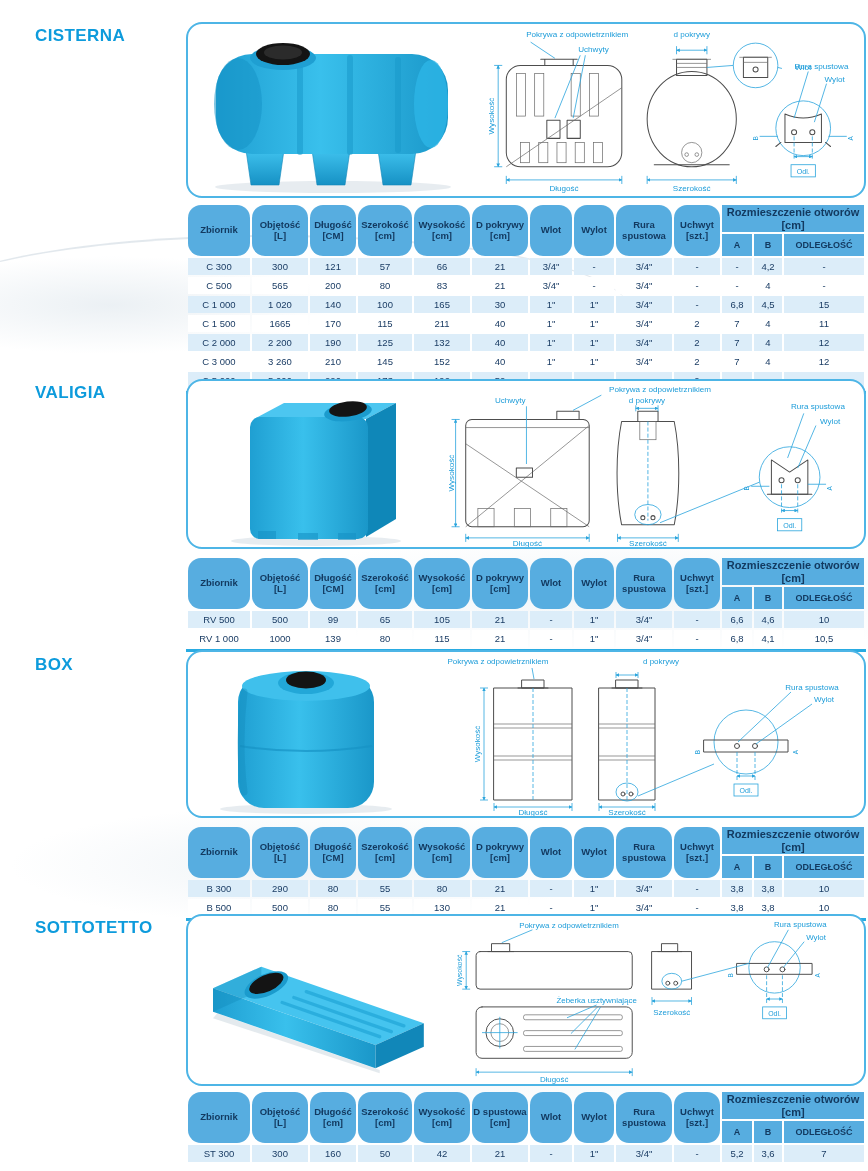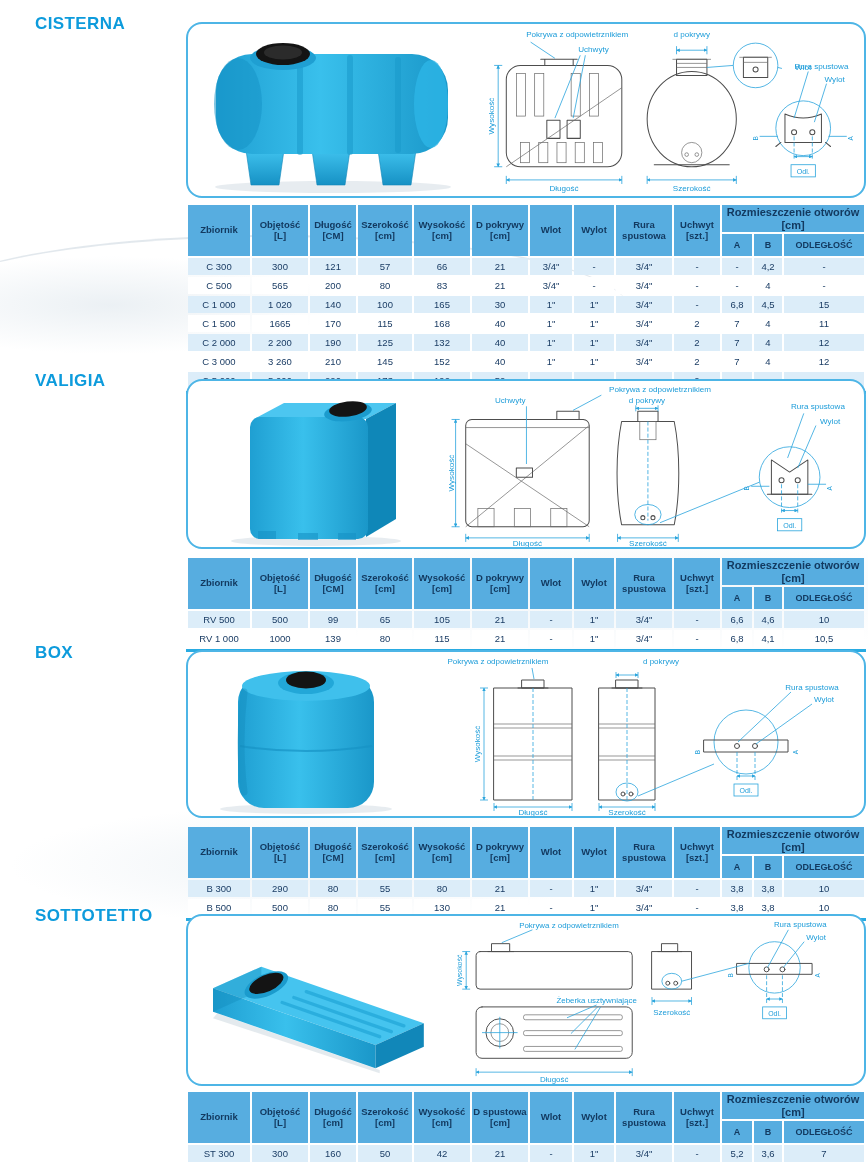--- a/index.html
+++ b/index.html
@@ -9,35 +9,35 @@
   .page::before{content:"";position:absolute;inset:0;pointer-events:none;z-index:0;
     background:
       radial-gradient(ellipse 320px 70px at 110px 305px, rgba(165,188,205,.22), transparent 70%),
       radial-gradient(ellipse 520px 90px at 620px 595px, rgba(170,195,212,.16), transparent 70%),
       radial-gradient(ellipse 430px 85px at 310px 865px, rgba(168,192,210,.18), transparent 70%),
       radial-gradient(ellipse 300px 70px at 770px 430px, rgba(178,200,215,.14), transparent 70%),
       radial-gradient(ellipse 350px 70px at 520px 1070px, rgba(178,200,215,.12), transparent 70%);}
   .arc{position:absolute;left:-90px;top:235px;width:720px;height:150px;border-radius:50%;
        border-top:2px solid rgba(150,172,192,.28);z-index:0;}
   .section{position:absolute;left:0;width:868px;z-index:1;}
-  .sec-title{position:absolute;left:35px;top:0;margin:0;font-size:17px;font-weight:bold;
+  .sec-title{position:absolute;left:35px;top:12px;margin:0;font-size:17px;font-weight:bold;
              letter-spacing:.4px;color:#0d9bdc;}
   .panel{position:absolute;left:186px;width:676px;border:2px solid #4db5e6;border-radius:16px;
          background:#fff;display:flex;align-items:stretch;overflow:hidden;}
   .photo{flex:0 0 auto;}
   .diagram{flex:1 1 auto;height:100%;}
   
   .tblwrap{position:absolute;left:186px;width:680px;}
   .tblwrap.underlined{border-bottom:3px solid #29abe2;}
   table.spec{width:680px;table-layout:fixed;border-collapse:separate;border-spacing:2px;}
   table.spec th{background:#57ade0;color:#133a60;font-weight:bold;font-size:9.5px;line-height:1.15;
                 text-align:center;vertical-align:middle;padding:2px 1px;}
   table.spec th.group{font-size:11px;height:14px;padding:1px;}
   table.spec th.sub{height:18px;font-size:9px;}
-  table.spec th.main{height:40px;}
+  table.spec th.main{height:40px;border-radius:13px;}
   table.spec td{background:#fff;color:#1a3c64;font-size:9.5px;text-align:center;
                 vertical-align:middle;height:14px;padding:1.5px 0;}
   table.spec tbody tr:nth-child(odd) td{background:#dcedf9;}
   col.c0{width:62px}col.c1{width:56px}col.c2{width:46px}col.c3{width:54px}col.c4{width:56px}
   col.c5{width:56px}col.c6{width:42px}col.c7{width:40px}col.c8{width:56px}col.c9{width:46px}
   col.c10{width:30px}col.c11{width:28px}col.c12{width:80px}
   
   .geo{fill:none;stroke:#4d4d4d;stroke-width:1;stroke-linejoin:round;stroke-linecap:round;}
   .geot{fill:none;stroke:#6b6b6b;stroke-width:.7;}
   .dim{fill:none;stroke:#2ba5dd;stroke-width:.8;}
@@ -270,21 +270,21 @@
               <td>-</td>
               <td>6,8</td>
               <td>4,5</td>
               <td>15</td>
             </tr>
             <tr>
               <td>C 1 500</td>
               <td>1665</td>
               <td>170</td>
               <td>115</td>
-              <td>168</td>
+              <td>211</td>
               <td>40</td>
               <td>1"</td>
               <td>1"</td>
               <td>3/4"</td>
               <td>2</td>
               <td>7</td>
               <td>4</td>
               <td>11</td>
             </tr>
             <tr>

